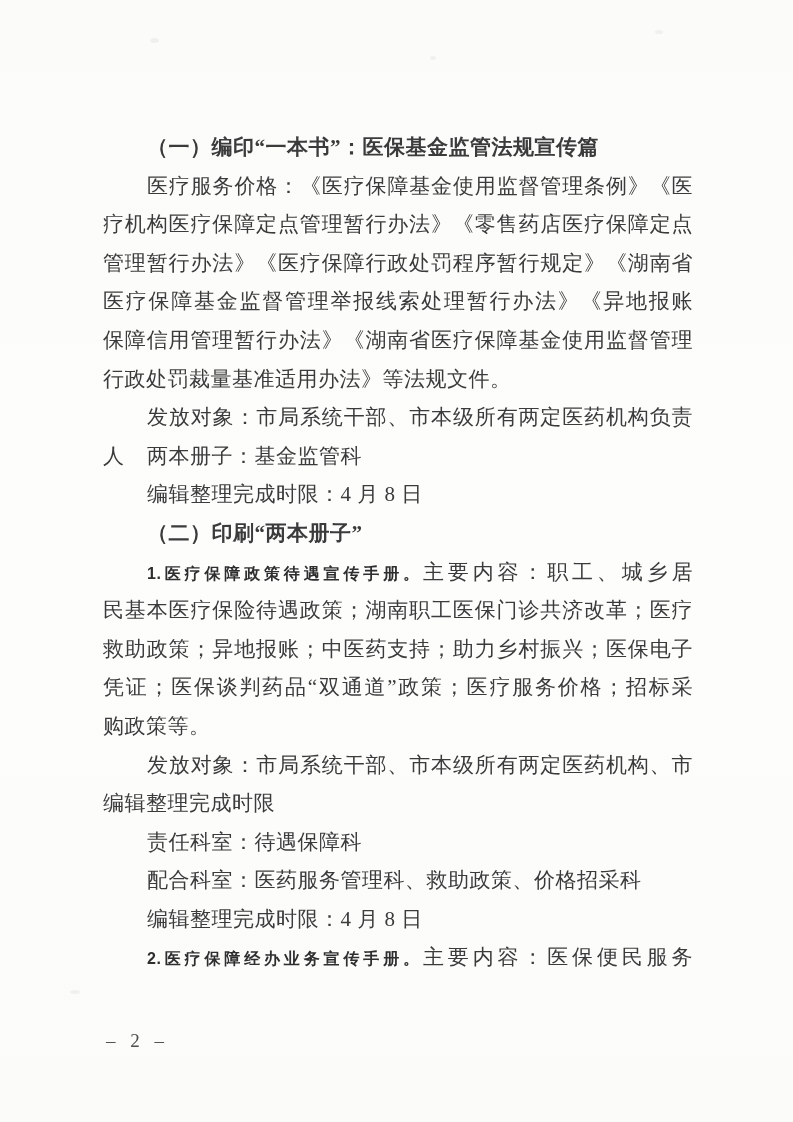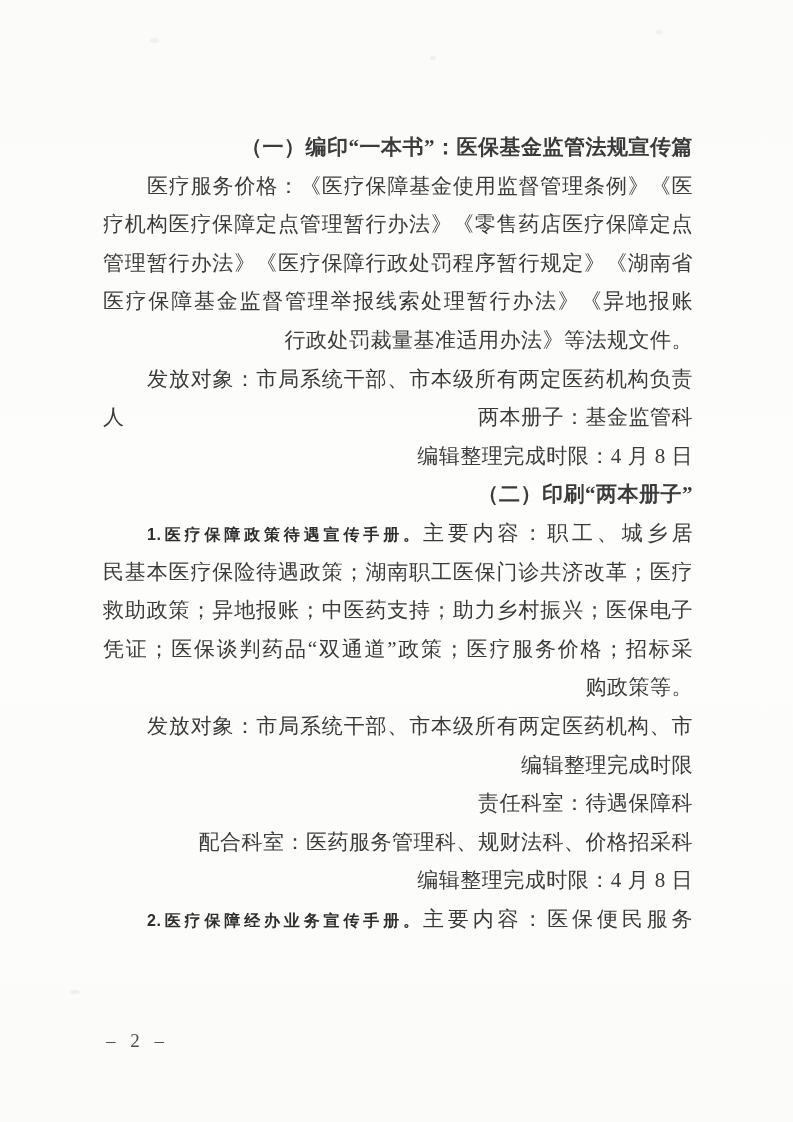--- a/index.html
+++ b/index.html
@@ -21,21 +21,21 @@
     left: 103px;
     top: 128px;
     width: 590px;
   }
   .paragraph { margin: 0; padding: 0; }
   .line {
     font-size: 21px;
     line-height: 38.6px;
     height: 38.6px;
     white-space: nowrap;
-    text-align: right;
+    text-align: left;
     letter-spacing: 0.5px;
   }
   .line.full {
     white-space: normal;
     text-align: justify;
     text-align-last: justify;
   }
   .line.indent { text-indent: 44px; }
   .seg { color: #3b3b3b; }
   .seg.bold {
@@ -77,20 +77,21 @@
 
   <div class="content">
       <div class="paragraph section-heading">
         <div class="line indent"><span class="seg">（一）编印“一本书”：医保基金监管法规宣传篇</span></div>
       </div>
       <div class="paragraph">
         <div class="line indent full"><span class="seg">医疗服务价格：《医疗保障基金使用监督管理条例》《医</span></div>
         <div class="line full"><span class="seg">疗机构医疗保障定点管理暂行办法》《零售药店医疗保障定点</span></div>
         <div class="line full"><span class="seg">管理暂行办法》《医疗保障行政处罚程序暂行规定》《湖南省</span></div>
         <div class="line full"><span class="seg">医疗保障基金监督管理举报线索处理暂行办法》《异地报账</span></div>
+        <div class="line full"><span class="seg">保障信用管理暂行办法》《湖南省医疗保障基金使用监督管理</span></div>
         <div class="line"><span class="seg">行政处罚裁量基准适用办法》等法规文件。</span></div>
       </div>
       <div class="paragraph">
         <div class="line indent full"><span class="seg">发放对象：市局系统干部、市本级所有两定医药机构负责人</span></div>
       </div>
       <div class="paragraph">
         <div class="line indent"><span class="seg">两本册子：基金监管科</span></div>
       </div>
       <div class="paragraph">
         <div class="line indent"><span class="seg">编辑整理完成时限：4 月 8 日</span></div>
@@ -106,21 +107,21 @@
         <div class="line"><span class="seg">购政策等。</span></div>
       </div>
       <div class="paragraph">
         <div class="line indent full"><span class="seg">发放对象：市局系统干部、市本级所有两定医药机构、市</span></div>
         <div class="line"><span class="seg">编辑整理完成时限</span></div>
       </div>
       <div class="paragraph">
         <div class="line indent"><span class="seg">责任科室：待遇保障科</span></div>
       </div>
       <div class="paragraph">
-        <div class="line indent"><span class="seg">配合科室：医药服务管理科、规财法科、价格招采科</span></div>
+        <div class="line indent"><span class="seg">配合科室：医药服务管理科、救助政策、价格招采科</span></div>
       </div>
       <div class="paragraph">
         <div class="line indent"><span class="seg">编辑整理完成时限：4 月 8 日</span></div>
       </div>
       <div class="paragraph">
         <div class="line indent full"><span class="seg bold">2.医疗保障经办业务宣传手册。</span><span class="seg">主要内容：医保便民服务</span></div>
       </div>
     </div>
 
   <div class="footer">

